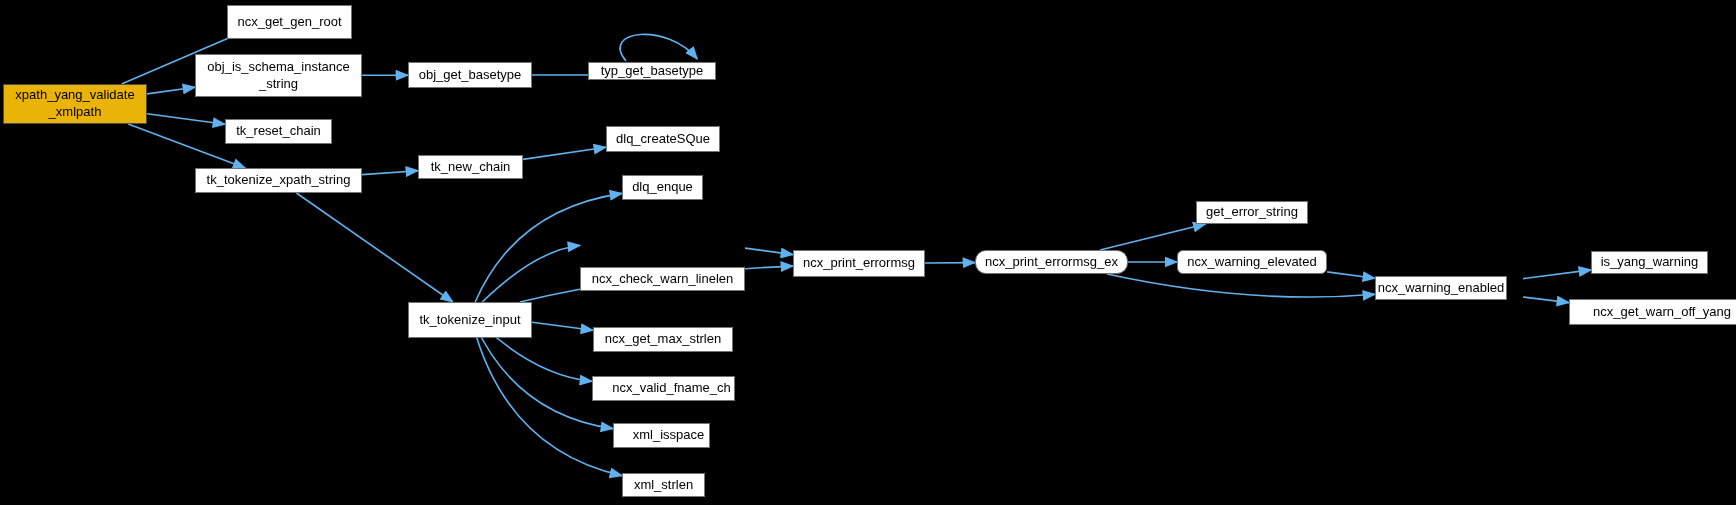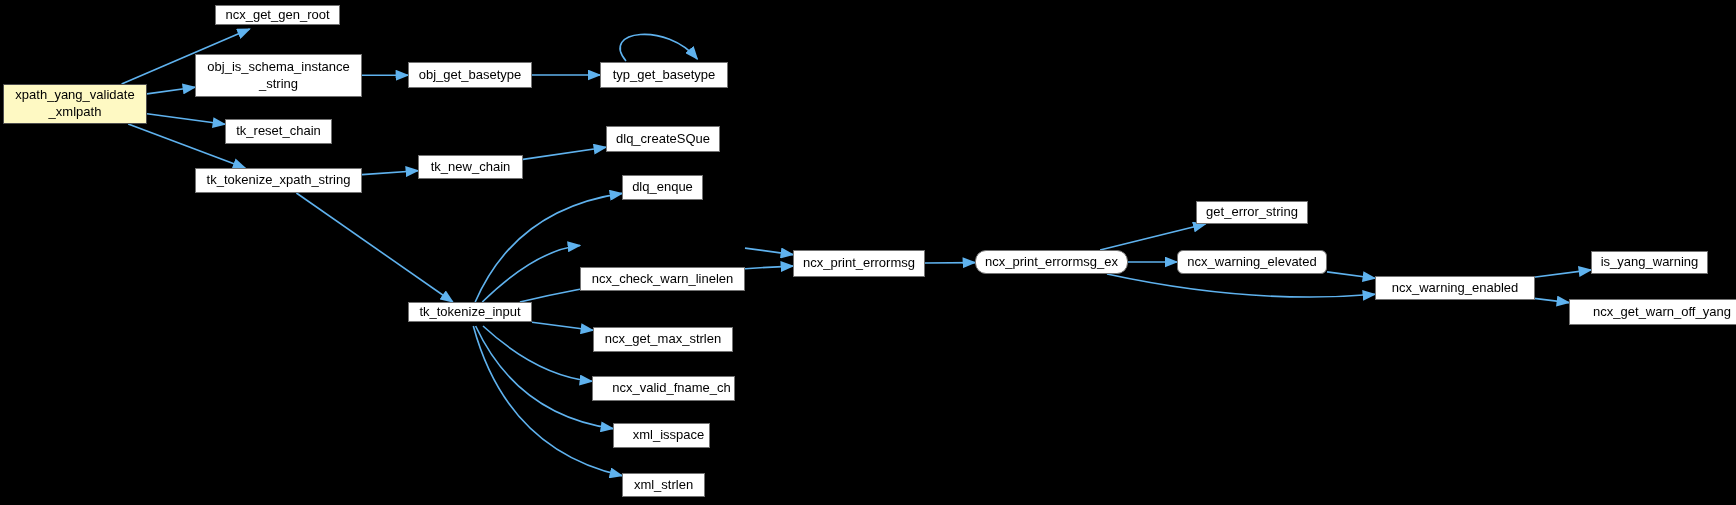--- a/index.html
+++ b/index.html
@@ -31,21 +31,21 @@
     align-items: center;
     justify-content: center;
     text-align: center;
     font-size: 13px;
     line-height: 1.3;
     white-space: pre-line;
     cursor: pointer;
     padding: 0 2px;
   }
   .node.highlight {
-    background: #fef9c3;
+    background: #eab308;
     border: 1.4px solid #4D4D4D;
     cursor: default;
   }
 </style>
 </head>
 <body>
 
 <div class="graph">
   <svg class="edge-layer" xmlns="http://www.w3.org/2000/svg">
     <defs>
@@ -77,37 +77,37 @@
         <path d="M 1128.0 262.0 Q 1151.8 262.0 1177.0 262.0" class="edge" marker-end="url(#arrow)"></path>
         <path d="M 1107.0 274.0 Q 1250.3 305.0 1375.0 294.3" class="edge" marker-end="url(#arrow)"></path>
         <path d="M 1327.0 271.9 Q 1350.5 275.0 1375.0 278.2" class="edge" marker-end="url(#arrow)"></path>
         <path d="M 1523.0 278.6 Q 1549.3 275.3 1591.0 269.9" class="edge" marker-end="url(#arrow)"></path>
         <path d="M 1523.0 297.0 Q 1547.8 300.0 1569.0 302.6" class="edge" marker-end="url(#arrow)"></path>
       </g>
   </svg>
   <div>
       <div class="node highlight" style="left: 3px; top: 84px; width: 144px; height: 40px;">xpath_yang_validate
 _xmlpath</div>
-      <div class="node" style="left: 215px; top: 5px; width: 125px; height: 20px; text-align: right;">ncx_get_gen_root</div>
+      <div class="node" style="left: 227px; top: 5px; width: 125px; height: 34px; text-align: right;">ncx_get_gen_root</div>
       <div class="node" style="left: 195px; top: 54px; width: 167px; height: 43px;">obj_is_schema_instance
 _string</div>
       <div class="node" style="left: 225px; top: 119px; width: 107px; height: 25px;">tk_reset_chain</div>
       <div class="node" style="left: 195px; top: 168px; width: 167px; height: 25px;">tk_tokenize_xpath_string</div>
       <div class="node" style="left: 408px; top: 62px; width: 124px; height: 26px;">obj_get_basetype</div>
-      <div class="node" style="left: 600px; top: 62px; width: 128px; height: 26px;">typ_get_basetype</div>
+      <div class="node" style="left: 588px; top: 62px; width: 128px; height: 18px;">typ_get_basetype</div>
       <div class="node" style="left: 418px; top: 155px; width: 105px; height: 24px;">tk_new_chain</div>
       <div class="node" style="left: 606px; top: 126px; width: 114px; height: 26px;">dlq_createSQue</div>
       <div class="node" style="left: 622px; top: 175px; width: 81px; height: 25px;">dlq_enque</div>
       <div class="node" style="left: 580px; top: 225px; width: 165px; height: 24px; margin-top: 42px;">ncx_check_warn_linelen</div>
-      <div class="node" style="left: 408px; top: 302px; width: 124px; height: 20px;">tk_tokenize_input</div>
+      <div class="node" style="left: 408px; top: 302px; width: 124px; height: 36px;">tk_tokenize_input</div>
       <div class="node" style="left: 593px; top: 327px; width: 140px; height: 25px;">ncx_get_max_strlen</div>
       <div class="node" style="left: 592px; top: 376px; width: 143px; height: 25px; padding-left: 18px;">ncx_valid_fname_ch</div>
       <div class="node" style="left: 613px; top: 423px; width: 97px; height: 25px; padding-left: 16px;">xml_isspace</div>
       <div class="node" style="left: 622px; top: 473px; width: 83px; height: 24px;">xml_strlen</div>
       <div class="node" style="left: 793px; top: 250px; width: 132px; height: 27px;">ncx_print_errormsg</div>
       <div class="node" style="left: 975px; top: 250px; width: 153px; height: 24px; border-radius: 11px;">ncx_print_errormsg_ex</div>
       <div class="node" style="left: 1196px; top: 201px; width: 112px; height: 23px;">get_error_string</div>
       <div class="node" style="left: 1177px; top: 250px; width: 150px; height: 24px; border-radius: 6px;">ncx_warning_elevated</div>
-      <div class="node" style="left: 1375px; top: 276px; width: 160px; height: 24px;">ncx_warning_enabled</div>
+      <div class="node" style="left: 1375px; top: 276px; width: 132px; height: 24px;">ncx_warning_enabled</div>
       <div class="node" style="left: 1591px; top: 251px; width: 117px; height: 23px;">is_yang_warning</div>
       <div class="node" style="left: 1569px; top: 299px; width: 186px; height: 26px;">ncx_get_warn_off_yang</div>
     </div>
 </div>
 
 </body></html>

